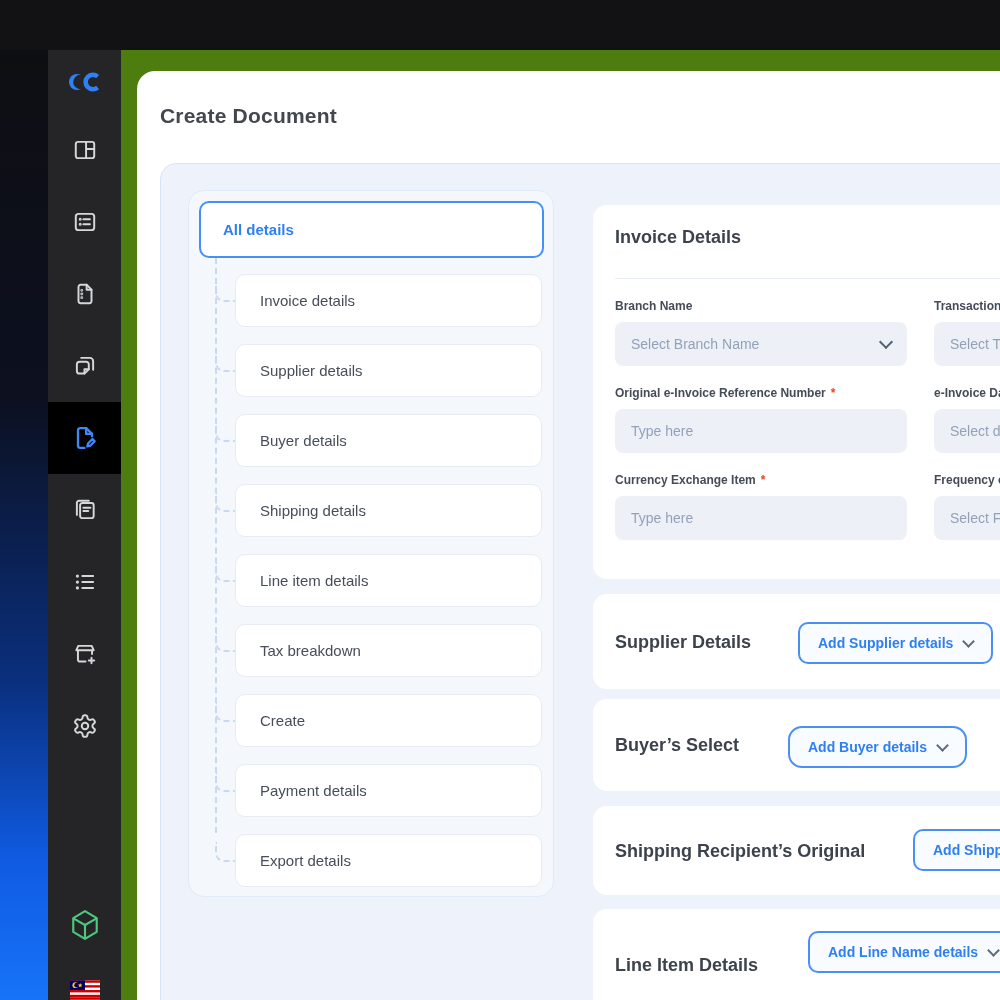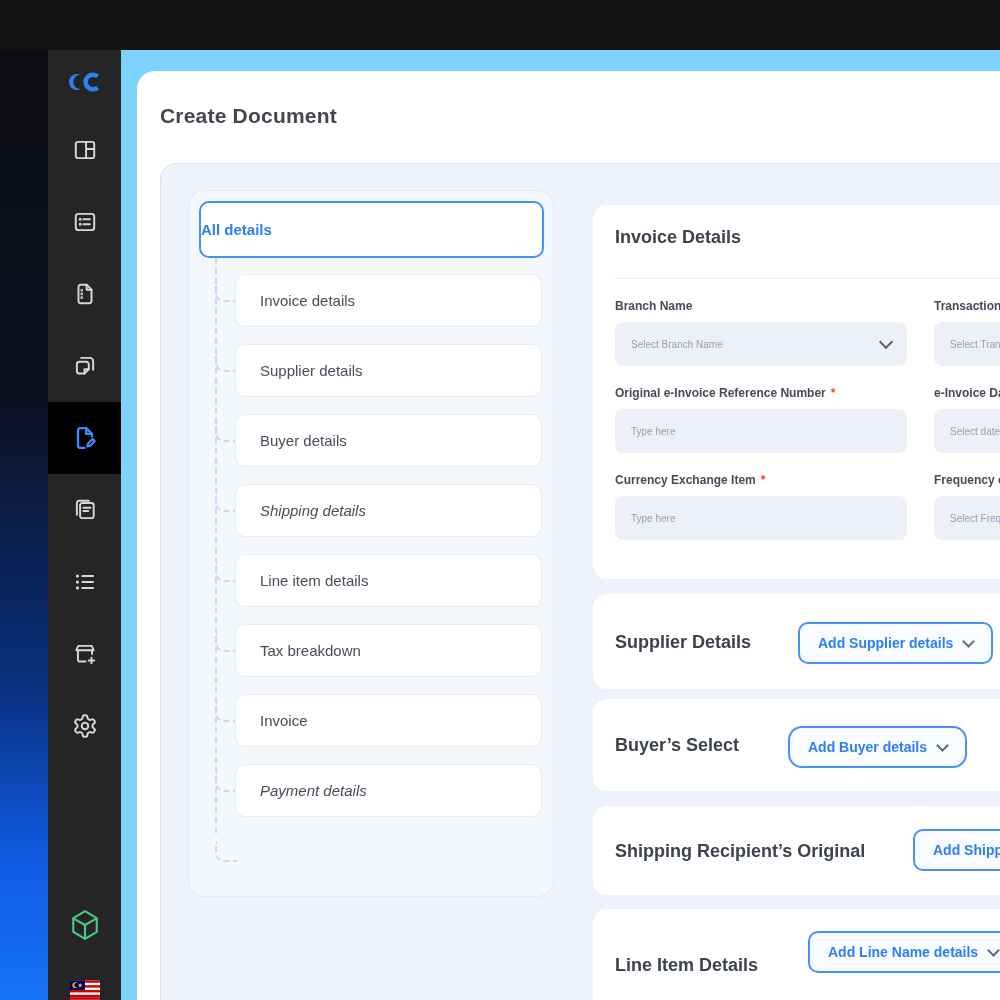--- a/index.html
+++ b/index.html
@@ -9,48 +9,48 @@
     background:#eef2f8;
   }
   
   .topbar{position:absolute;left:0;top:0;width:1000px;height:50px;background:#121214;z-index:6}
   .leftstrip{position:absolute;left:0;top:0;width:48px;height:1000px;
     background:linear-gradient(180deg,#0e0e10 0%,#0c1020 40%,#0a2f7d 68%,#0f5be2 86%,#1773f8 100%)}
   .sidebar{position:absolute;left:48px;top:50px;width:73px;height:950px;background:#252528;z-index:5}
   .sicon{position:absolute;left:0;width:73px;height:72px;display:flex;align-items:center;justify-content:center}
   .sicon.active{background:#000}
   
-  .main{position:absolute;left:121px;top:50px;width:879px;height:950px;background:#7dd3fc}
+  .main{position:absolute;left:121px;top:50px;width:879px;height:950px;background:#4d7c0f}
   .page-card{position:absolute;left:16px;top:21px;width:920px;height:1010px;background:#ffffff;border-radius:18px}
   .page-title{position:absolute;left:23px;top:33px;font-size:21px;font-weight:700;color:#43474e;letter-spacing:.2px}
   .panel{position:absolute;left:23px;top:92px;width:900px;height:940px;background:#eef3fb;
     border:1px solid #d8e4f5;border-radius:16px}
   
   .tree-card{position:absolute;left:27px;top:26px;width:366px;height:707px;background:#f4f8fd;
     border:1px solid #e0eaf8;border-radius:16px;box-sizing:border-box}
   .all-details{position:absolute;left:10px;top:10px;width:345px;height:57px;background:#fff;
     border:2px solid #4590f7;border-radius:10px;box-sizing:border-box;display:flex;align-items:center;
-    font-size:15px;font-weight:700;color:#2e7ff2;cursor:pointer}
+    padding-left:22px;font-size:15px;font-weight:700;color:#2e7ff2;cursor:pointer}
   .vline{position:absolute;left:26px;top:67px;height:575px;width:0;border-left:2px dashed #c9d9f1}
   .elbow{position:absolute;left:26px;width:20px;height:18px;border-left:2px dashed #c9d9f1;
     border-bottom:2px dashed #c9d9f1;border-bottom-left-radius:9px}
   .tree-item{position:absolute;left:46px;width:307px;height:53px;background:#fff;border:1px solid #e7ecf4;
     border-radius:10px;box-sizing:border-box;display:flex;align-items:center;padding-left:24px;
     font-size:15px;font-weight:400;color:#474e5a;cursor:pointer}
   
   .card{position:absolute;left:432px;width:700px;background:#fff;border-radius:14px}
   .inv-title{position:absolute;left:22px;top:22px;font-size:18px;font-weight:700;color:#3d434d}
   .divider{position:absolute;left:22px;top:73px;width:678px;height:1px;background:#e9eef5}
   .form-grid{position:absolute;left:22px;top:94px;display:grid;grid-template-columns:292px 292px;
     column-gap:27px;row-gap:20px}
   .flabel{font-size:12px;font-weight:700;color:#454c58;margin-bottom:9px;display:flex;gap:5px;white-space:nowrap}
   .star{color:#ee4023;font-weight:700}
   .ibox{height:44px;background:#edf1f7;border-radius:8px;display:flex;align-items:center;
     justify-content:space-between;padding:0 16px;box-sizing:border-box;cursor:pointer}
-  .ph{font-size:10px;color:#93a1b8;white-space:nowrap}
+  .ph{font-size:14px;color:#93a1b8;white-space:nowrap}
   .chev{width:8px;height:8px;border-right:2px solid #55606f;border-bottom:2px solid #55606f;
     transform:rotate(45deg);margin-top:-4px;flex:none}
   .section-title{position:absolute;left:22px;top:50%;transform:translateY(-50%);
     font-size:18px;font-weight:700;color:#3d434d;white-space:nowrap}
   .add-btn{position:absolute;height:42px;border:2px solid #4a90f4;border-radius:10px;background:#f8fbff;
     display:flex;align-items:center;gap:11px;padding:0 18px;font-size:14px;font-weight:700;color:#2e7ff2;
     box-sizing:border-box;white-space:nowrap;cursor:pointer}
   .add-btn .chev{border-color:#5d6b80;width:7px;height:7px}
   svg{display:block}
 </style>
@@ -169,30 +169,31 @@
         <div class="all-details">All details</div>
         <div class="vline"></div>
 
       <div class="elbow" style="top: 91px;"></div>
           <div class="tree-item" style="top: 83px;">Invoice details</div>
           <div class="elbow" style="top: 161px;"></div>
           <div class="tree-item" style="top: 153px;">Supplier details</div>
           <div class="elbow" style="top: 231px;"></div>
           <div class="tree-item" style="top: 223px;">Buyer details</div>
           <div class="elbow" style="top: 301px;"></div>
-          <div class="tree-item" style="top: 293px; font-style: italic;">Shipping details</div>
+          <div class="tree-item" style="top: 293px;">Shipping details</div>
           <div class="elbow" style="top: 371px;"></div>
           <div class="tree-item" style="top: 363px;">Line item details</div>
           <div class="elbow" style="top: 441px;"></div>
           <div class="tree-item" style="top: 433px;">Tax breakdown</div>
           <div class="elbow" style="top: 511px;"></div>
-          <div class="tree-item" style="top: 503px;">Invoice</div>
+          <div class="tree-item" style="top: 503px;">Create</div>
           <div class="elbow" style="top: 581px;"></div>
-          <div class="tree-item" style="top: 573px; font-style: italic;">Payment details</div>
+          <div class="tree-item" style="top: 573px;">Payment details</div>
           <div class="elbow" style="top: 651px;"></div>
+          <div class="tree-item" style="top: 643px;">Export details</div>
         </div>
 
       <div class="card" id="invoice-card" style="top:41px;height:374px">
         <div class="inv-title">Invoice Details</div>
         <div class="divider"></div>
         <div class="form-grid">
             <div>
               <div class="flabel">
                 <span>Branch Name</span>
               </div>

